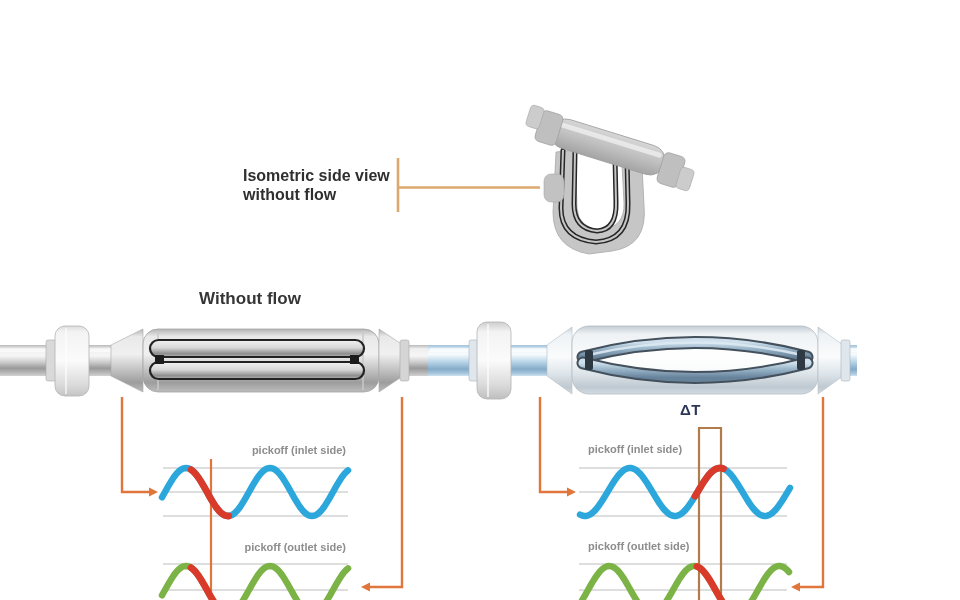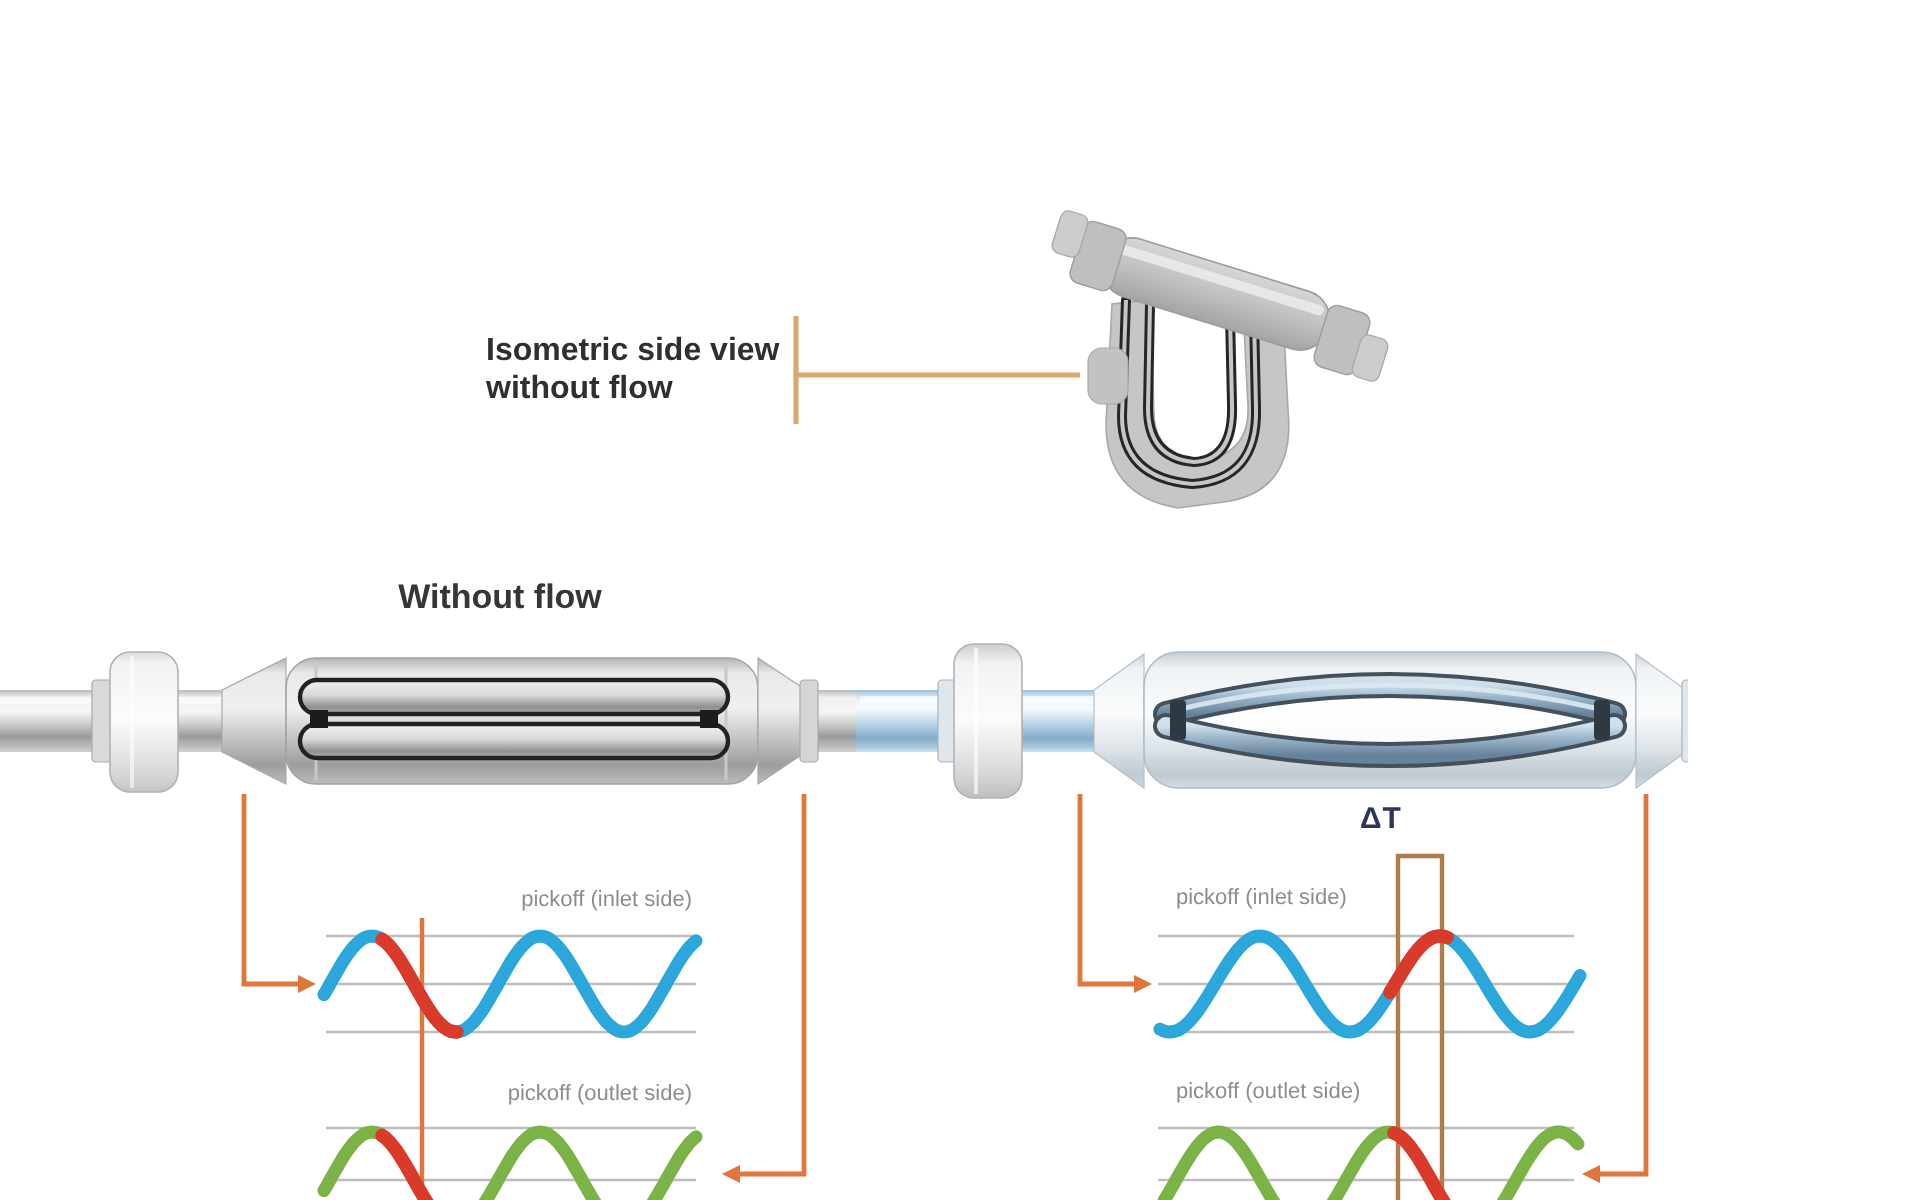--- a/index.html
+++ b/index.html
@@ -1,19 +1,19 @@
 <!DOCTYPE html>
 <html><head>
 <meta charset="utf-8">
 <style>
   html,body{margin:0;padding:0;background:#ffffff;}
   .stage{position:relative;width:844px;height:600px;background:#ffffff;overflow:hidden;
-         font-family:"Liberation Sans", sans-serif;}
+         font-family:"Liberation Sans", sans-serif;padding-left:13px;}
   .stage svg{position:absolute;left:0;top:0;}
-  .txt{position:absolute;white-space:nowrap;}
+  .txt{position:absolute;white-space:nowrap;font-weight:bold;}
   .callout-label{left:243px;top:166px;font-size:16px;font-weight:bold;color:#2f2f2f;line-height:19px;white-space:normal;width:170px;}
   .title{font-size:17px;font-weight:bold;color:#363636;text-align:center;}
   .title-left{left:150px;top:289px;width:200px;}
   .title-right{left:582px;top:289px;width:200px;}
   .pickoff{font-size:11px;color:#8d8d8d;}
   .po-left{left:196px;width:150px;text-align:right;}
   .po-right{left:588px;width:150px;text-align:left;}
   .po-inlet-l{top:444px;}
   .po-outlet-l{top:541px;}
   .po-inlet-r{top:443px;}

